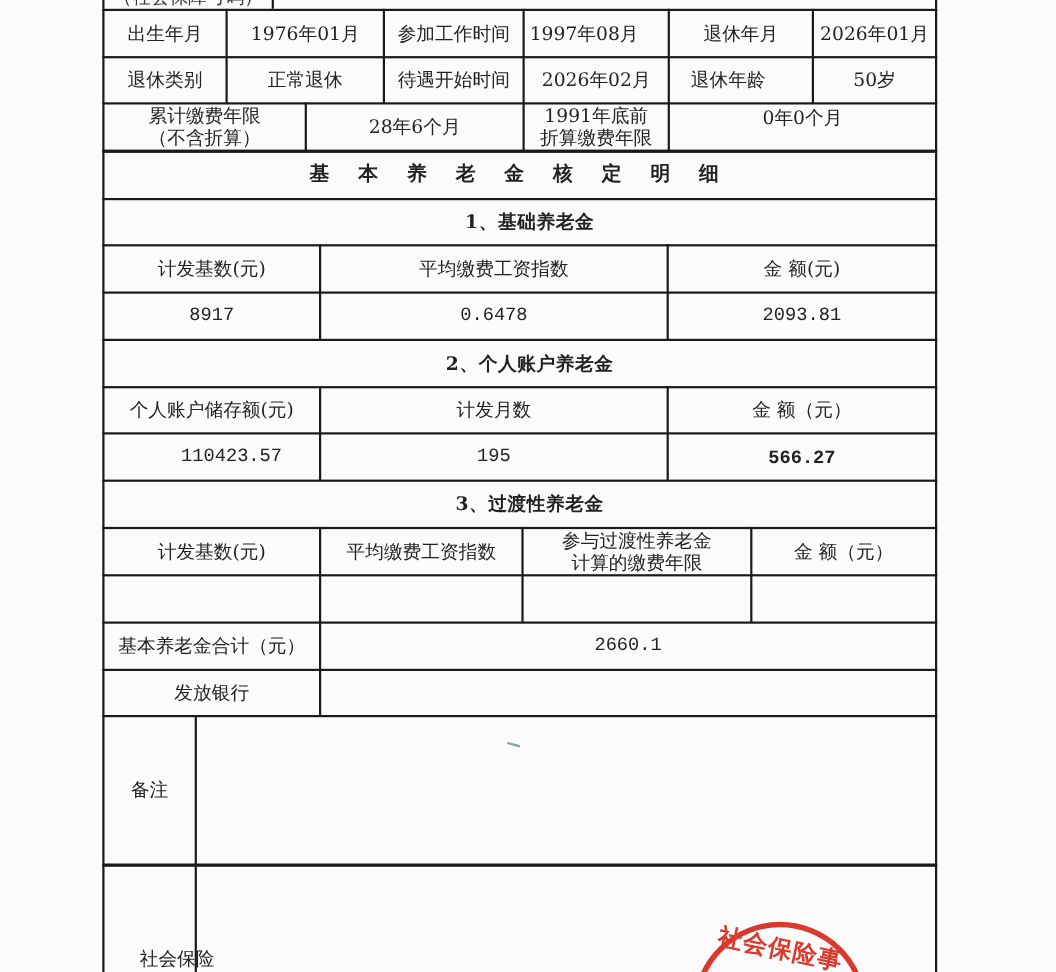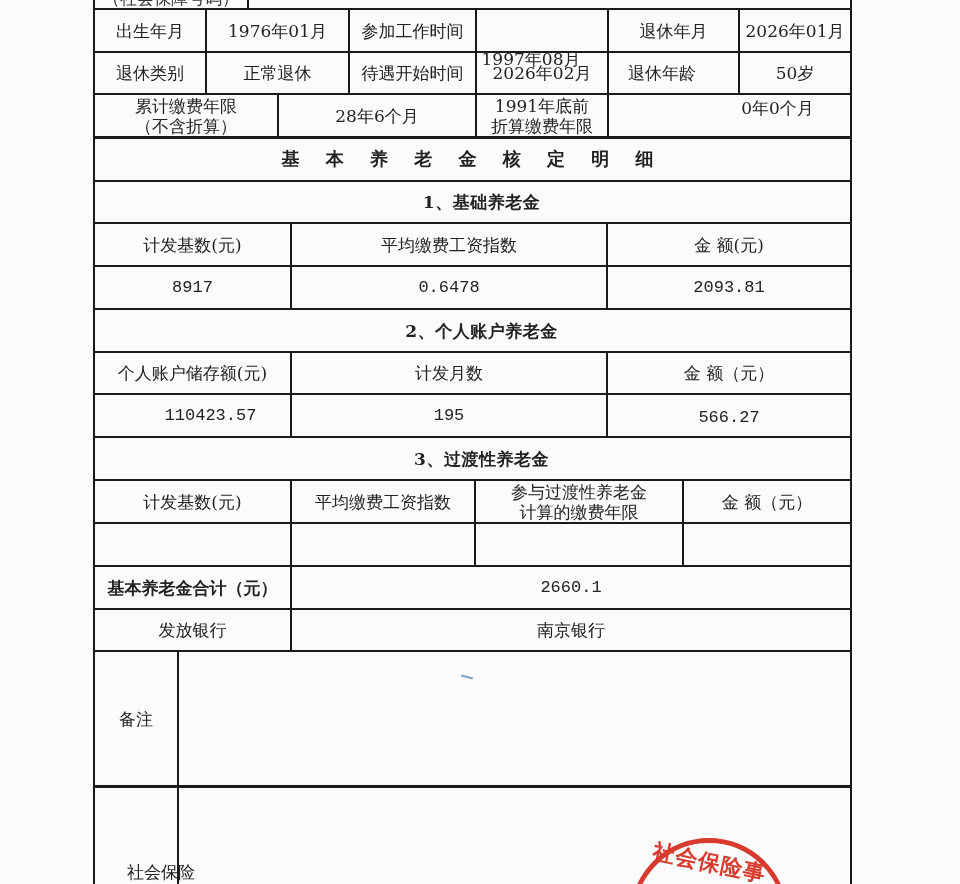--- a/index.html
+++ b/index.html
@@ -86,72 +86,71 @@
 
   <div class="vl" style="left:290px; top:479px; height:172px;"></div>
   <div class="vl" style="left:474px; top:479px; height:87px;"></div>
   <div class="vl" style="left:682px; top:479px; height:87px;"></div>
 
   <div class="vl" style="left:177px; top:650px; height:234px;"></div>
 
   <div class="cell" style="left:95px; top:10px; width:110px; height:41px;">出生年月</div>
   <div class="cell" style="left:207px; top:10px; width:141px; height:41px;border-radius:18px;">1976年01月</div>
   <div class="cell" style="left:350px; top:10px; width:125px; height:41px;">参加工作时间</div>
-  <div class="cell" style="left:477px; top:10px; width:108px; height:41px;margin-top:28px;">1997年08月</div>
+  <div class="cell" style="left:477px; top:10px; width:108px; height:41px;">1997年08月</div>
   <div class="cell" style="left:609px; top:10px; width:129px; height:41px;">退休年月</div>
   <div class="cell" style="left:740px; top:10px; width:110px; height:41px;">2026年01月</div>
 
   <div class="cell" style="left:95px; top:53px; width:110px; height:40px;">退休类别</div>
   <div class="cell" style="left:207px; top:53px; width:141px; height:40px;">正常退休</div>
   <div class="cell" style="left:350px; top:53px; width:125px; height:40px;">待遇开始时间</div>
   <div class="cell" style="left:477px; top:53px; width:130px; height:40px;">2026年02月</div>
   <div class="cell" style="left:609px; top:53px; width:106px; height:40px;">退休年龄</div>
   <div class="cell" style="left:740px; top:53px; width:110px; height:40px;">50岁</div>
 
   <div class="cell" style="left:95px; top:95px; width:182px; height:41px;">累计缴费年限
 （不含折算）</div>
   <div class="cell" style="left:279px; top:95px; width:196px; height:41px;">28年6个月</div>
   <div class="cell" style="left:477px; top:95px; width:130px; height:41px;">1991年底前
 折算缴费年限</div>
-  <div class="cell" style="left:609px; top:95px; width:241px; height:25px;margin-left:48px;">0年0个月</div>
+  <div class="cell" style="left:609px; top:95px; width:241px; height:25px;">0年0个月</div>
 
   <div class="cell title" style="left:95px; top:139px; width:755px; height:39px;">基 本 养 老 金 核 定 明 细</div>
 
   <div class="cell bold" style="left:95px; top:182px; width:755px; height:40px;">1、基础养老金</div>
   <div class="cell" style="left:95px; top:224px; width:195px; height:41px;">计发基数(元)</div>
   <div class="cell" style="left:292px; top:224px; width:314px; height:41px;">平均缴费工资指数</div>
   <div class="cell" style="left:608px; top:224px; width:242px; height:41px;">金 额(元)</div>
   <div class="cell num" style="left:95px; top:267px; width:195px; height:41px;">8917</div>
   <div class="cell num" style="left:292px; top:267px; width:314px; height:41px;">0.6478</div>
   <div class="cell num" style="left:608px; top:267px; width:242px; height:41px;">2093.81</div>
 
   <div class="cell bold" style="left:95px; top:310px; width:755px; height:41px;">2、个人账户养老金</div>
   <div class="cell" style="left:95px; top:353px; width:195px; height:40px;">个人账户储存额(元)</div>
   <div class="cell" style="left:292px; top:353px; width:314px; height:40px;">计发月数</div>
   <div class="cell" style="left:608px; top:353px; width:242px; height:40px;">金 额（元）</div>
   <div class="cell num" style="left:95px; top:395px; width:231px; height:41px;">110423.57</div>
   <div class="cell num" style="left:292px; top:395px; width:314px; height:41px;">195</div>
-  <div class="cell num" style="left:608px; top:395px; width:242px; height:46px;">566.27</div>
+  <div class="cell num" style="left:608px; top:395px; width:242px; height:46px;font-weight:bold;">566.27</div>
 
   <div class="cell bold" style="left:95px; top:438px; width:755px; height:41px;">3、过渡性养老金</div>
   <div class="cell" style="left:95px; top:481px; width:195px; height:41px;">计发基数(元)</div>
   <div class="cell" style="left:292px; top:481px; width:182px; height:41px;">平均缴费工资指数</div>
   <div class="cell" style="left:476px; top:481px; width:206px; height:41px;">参与过渡性养老金
 计算的缴费年限</div>
   <div class="cell" style="left:684px; top:481px; width:166px; height:41px;">金 额（元）</div>
   <div class="cell num" style="left:95px; top:524px; width:195px; height:41px;"></div>
   <div class="cell num" style="left:292px; top:524px; width:182px; height:41px;"></div>
   <div class="cell num" style="left:476px; top:524px; width:206px; height:41px;"></div>
   <div class="cell num" style="left:684px; top:524px; width:166px; height:41px;"></div>
 
-  <div class="cell" style="left:95px; top:567px; width:195px; height:41px;font-weight:bold;">基本养老金合计（元）</div>
+  <div class="cell" style="left:95px; top:567px; width:195px; height:41px;">基本养老金合计（元）</div>
   <div class="cell num" style="left:292px; top:567px; width:558px; height:41px;">2660.1</div>
 
   <div class="cell" style="left:95px; top:610px; width:195px; height:40px;">发放银行</div>
-  <div class="cell" style="left:292px; top:610px; width:558px; height:40px;">南京银行</div>
 
   <div class="cell" style="left:95px; top:652px; width:82px; height:133px;">备注</div>
   <div class="cell" style="left:179px; top:652px; width:671px; height:133px;"></div>
   <div class="mark"></div>
 
   <div class="cell" style="left:95px; top:860px; width:82px; height:24px;margin-left:25px;">社会保险</div>
 
   <div class="stamp"></div>
   <div class="stamp-text">社会保险事</div>
 </div>

